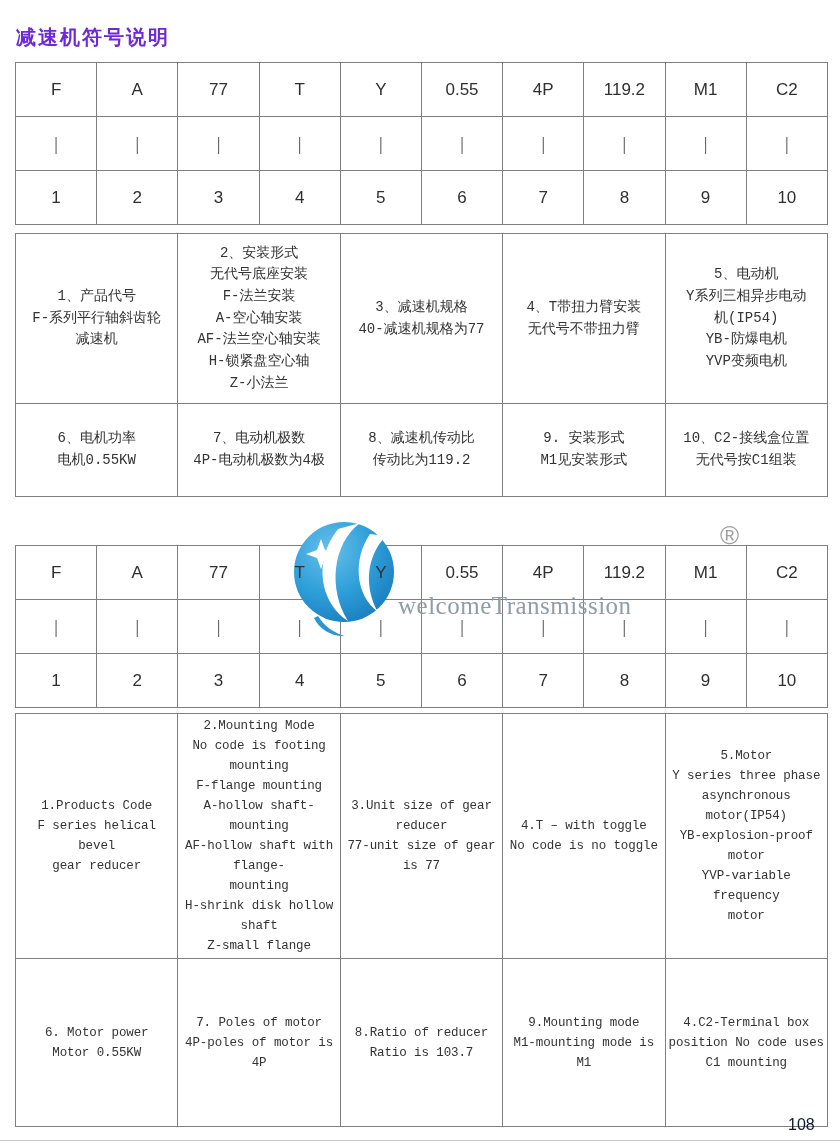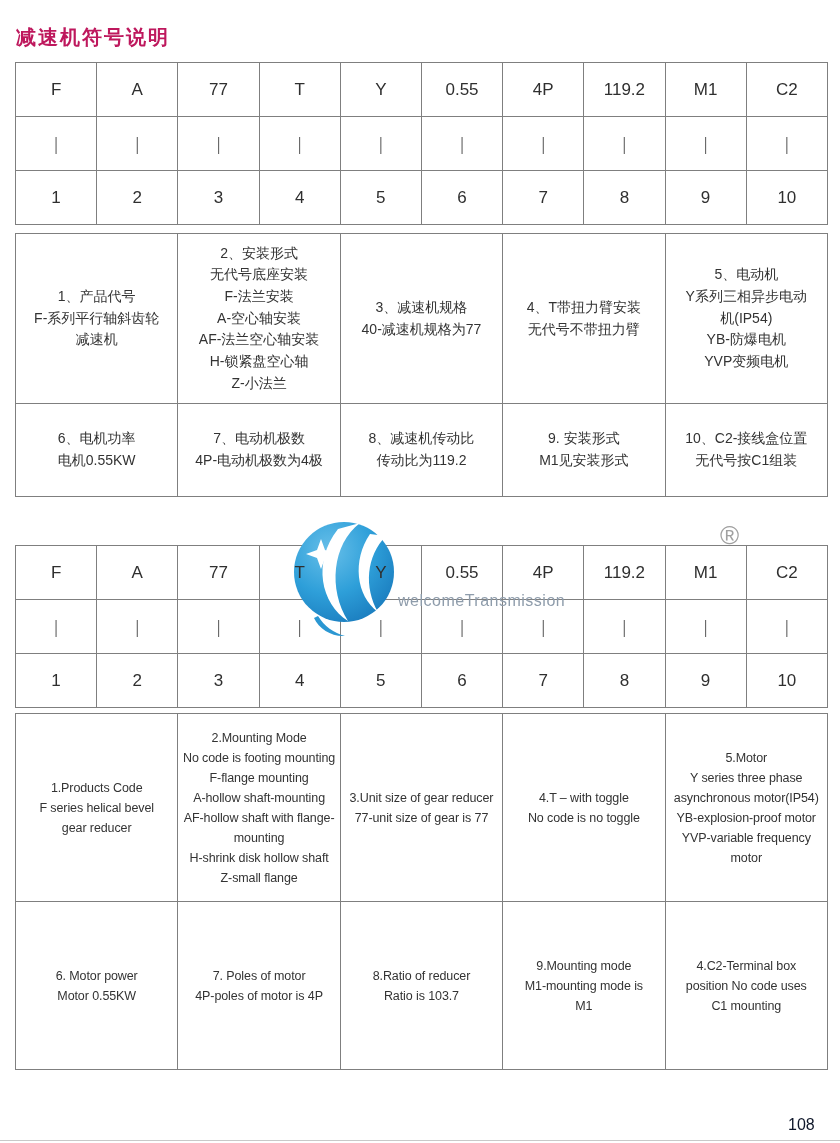--- a/index.html
+++ b/index.html
@@ -1,49 +1,49 @@
 <!DOCTYPE html>
 <html><head>
 <meta charset="utf-8">
 <style>
   html,body{margin:0;padding:0;background:#ffffff;}
   .page{position:relative;width:840px;height:1143px;background:#ffffff;overflow:hidden;
         font-family:"Liberation Sans",sans-serif;color:#2f2f2f;}
 
-  .sec-title{position:absolute;left:16px;margin:0;font-weight:700;color:#be185d;}
+  .sec-title{position:absolute;left:16px;margin:0;font-weight:700;color:#6d28d9;}
   .title-cn{top:24px;font-size:20px;letter-spacing:2px;font-weight:600;}
   .title-en{top:506px;font-size:21px;letter-spacing:0;}
 
   table{border-collapse:collapse;table-layout:fixed;position:absolute;left:15px;width:813px;}
   td{border:1px solid #7f7f7f;text-align:center;vertical-align:middle;padding:2px 3px;}
   td span{position:relative;z-index:2;display:inline-block;}
 
   .code-table td{height:49px;font-size:17px;color:#2f2f2f;}
   .code-table .r-bar td{color:#6a6a6a;font-size:14px;}
   .code-table .r-bar span{transform:scaleY(1.25);}
   .t1{top:62px;}
   .t2{top:545px;}
 
-  .exp-table td{font-size:14px;line-height:1.55;color:#333;}
+  .exp-table td{font-size:14px;line-height:1.55;color:#333;font-family:Liberation Mono, monospace;}
   .exp-table td span{white-space:pre-line;}
   .exp-cn{top:233px;}
   .exp-cn .row1 td{height:165px;}
   .exp-cn .row2 td{height:88px;}
   .exp-en{top:713px;}
   .exp-en td{font-size:12.5px;line-height:1.6;letter-spacing:-0.1px;}
   .exp-en .row1 td{height:183px;}
   .exp-en .row2 td{height:163px;}
 
   .watermark{position:absolute;left:288px;top:518px;width:480px;height:120px;z-index:1;pointer-events:none;}
   .wm-logo{position:absolute;left:0;top:2px;}
   .wm-text{position:absolute;left:108px;top:8px;font-size:66px;font-weight:700;
            color:#9c9c9c;letter-spacing:26px;white-space:nowrap;line-height:1;}
   .wm-reg{position:absolute;left:432px;top:2px;font-size:26px;color:#a0a0a0;font-weight:400;}
-  .wm-sub{position:absolute;left:110px;top:74px;font-size:16px;color:#8e9cab;
-          font-family:Liberation Sans, sans-serif;letter-spacing:0.5px;white-space:nowrap;}
+  .wm-sub{position:absolute;left:110px;top:74px;font-size:25px;color:#8e9cab;
+          font-family:Liberation Serif, serif;letter-spacing:0.5px;white-space:nowrap;}
 
   .page-number{position:absolute;left:788px;top:1116px;font-size:16px;color:#0f172a;}
   .bottom-rule{position:absolute;left:0;top:1140px;width:840px;height:1px;background:#c9c9c9;}
 </style>
 </head>
 <body>
 
 <div class="page">
 
   <h2 class="sec-title title-cn">减速机符号说明</h2>

